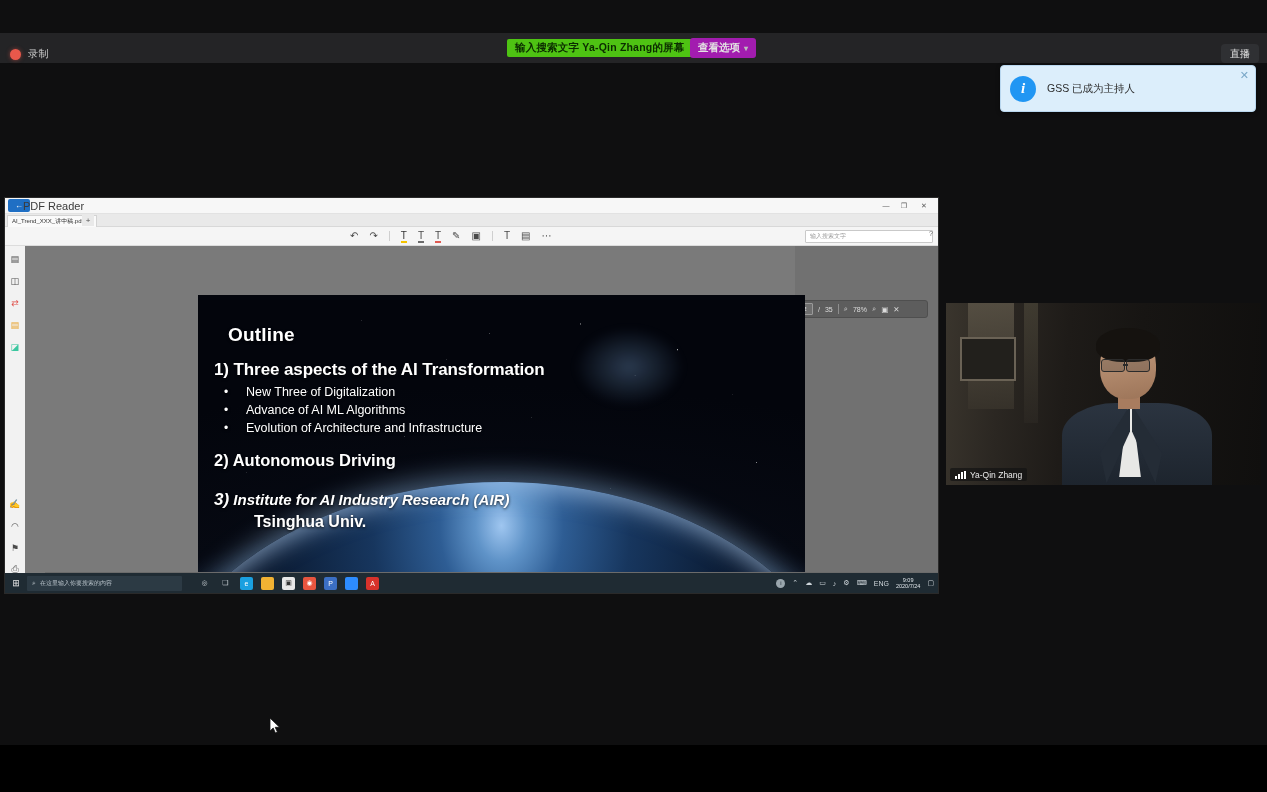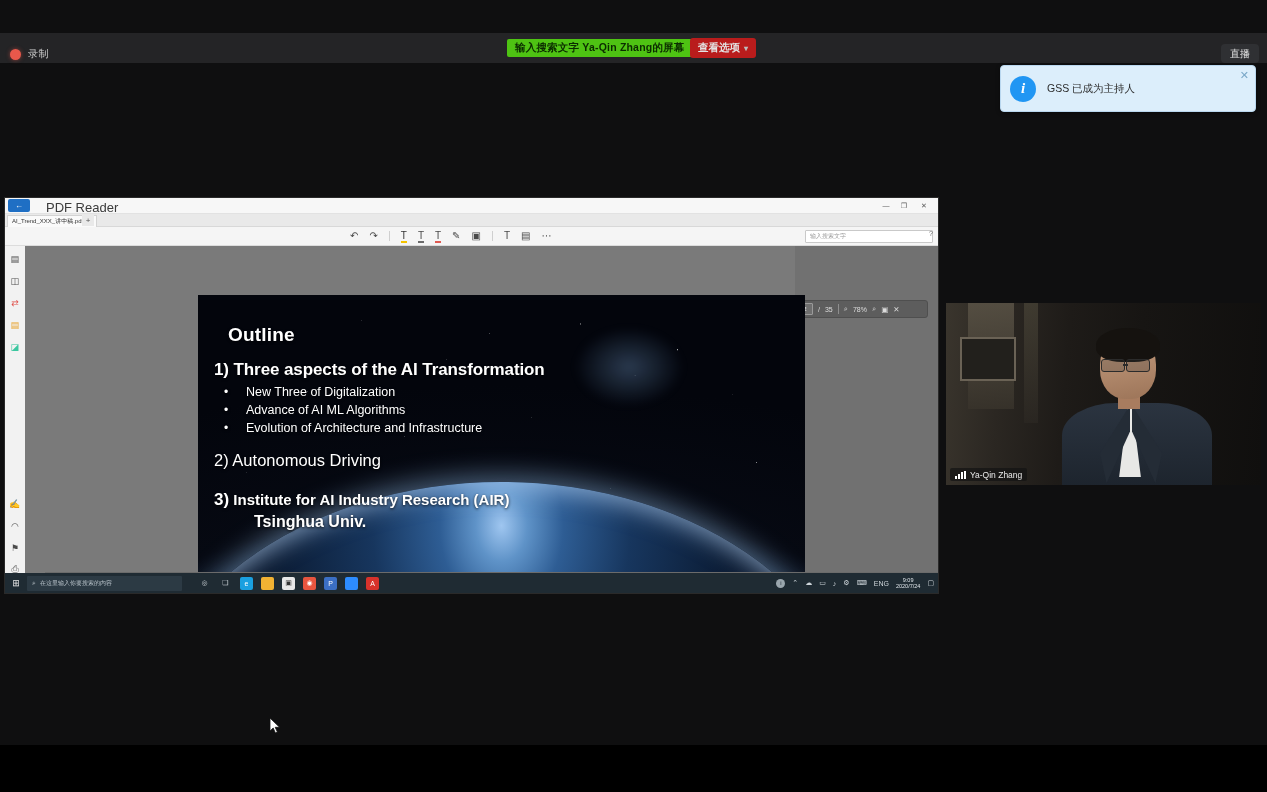--- a/index.html
+++ b/index.html
@@ -7,42 +7,42 @@
   #root{position:relative;width:1267px;height:792px;background:#0f0f10;overflow:hidden;}
   .zoom-topbar{position:absolute;left:0;top:33px;width:1267px;height:30px;background:#242426;}
   .rec-wrap{position:absolute;left:10px;top:47px;display:flex;align-items:center;gap:7px;}
   .rec-dot{width:11px;height:11px;border-radius:50%;background:#e8584b;box-shadow:0 0 4px #e8584b88;}
   .rec-label{color:#cfcfcf;font-size:10px;letter-spacing:.5px;}
 
   .green-banner{position:absolute;left:507px;top:39px;height:18px;display:flex;align-items:center;
     padding:0 8px;background:#4ec313;border-radius:2px;color:#0b2c00;font-size:10.5px;font-weight:bold;
     letter-spacing:.2px;white-space:nowrap;}
   .view-opts{position:absolute;left:690px;top:38px;height:20px;display:flex;align-items:center;gap:4px;
-    padding:0 8px;background:#b91c1c;border-radius:3px;color:#e3e3e3;font-size:10.5px;font-weight:bold;}
+    padding:0 8px;background:#a21caf;border-radius:3px;color:#e3e3e3;font-size:10.5px;font-weight:bold;}
   .caret{font-size:8px;color:#bdbdbd;}
 
   .live-btn{position:absolute;right:8px;top:44px;height:19px;display:flex;align-items:center;
     padding:0 9px;background:#2f3033;border-radius:4px;color:#e8e8e8;font-size:10px;}
 
   
   .toast{position:absolute;left:1000px;top:65px;width:254px;height:45px;background:#dceefb;
     border:1px solid #b9d7ef;border-radius:4px;display:flex;align-items:center;
     box-shadow:0 1px 4px rgba(0,0,0,.4);}
   .toast-ico{width:26px;height:26px;border-radius:50%;background:#2196f3;color:#fff;margin-left:9px;
     display:flex;align-items:center;justify-content:center;font-size:15px;font-family:"Liberation Serif",serif;font-style:italic;font-weight:bold;}
   .toast-msg{margin-left:11px;color:#2a2a2a;font-size:10.5px;white-space:nowrap;}
   .toast-x{position:absolute;right:6px;top:4px;color:#7aa7c7;font-size:11px;line-height:1;}
 
   
   .pdfwin{position:absolute;left:5px;top:198px;width:933px;height:395px;background:#f3f3f3;
     box-shadow:0 0 0 1px #2a2a2a;overflow:hidden;}
   .pdf-titlebar{position:relative;height:15px;background:#f7f7f7;border-bottom:1px solid #e2e2e2;}
   .back-chip{position:absolute;left:3px;top:1px;width:22px;height:13px;background:#1f6fc4;border-radius:2px;
     color:#fff;font-size:8px;display:flex;align-items:center;justify-content:center;}
-  .pdf-title{position:absolute;left:41px;top:2px;font-size:13px;color:#3b3b3b;}
+  .pdf-title{position:absolute;left:18px;top:2px;font-size:11px;color:#3b3b3b;}
   .wctrl{position:absolute;top:2px;display:flex;gap:0;color:#5a5a5a;}
   .wbtn{width:16px;height:11px;display:flex;align-items:center;justify-content:center;font-size:7px;}
 
   .pdf-tabbar{position:relative;height:12px;background:#e9e9e9;border-bottom:1px solid #d8d8d8;}
   .pdf-tab{position:absolute;left:2px;top:1px;height:11px;background:#fafafa;border:1px solid #d3d3d3;
     border-bottom:none;display:flex;align-items:center;padding:0 4px;gap:4px;}
   .pdf-tab-name{font-size:6px;color:#333;white-space:nowrap;}
   .pdf-tab-x{font-size:6px;color:#777;}
   .pdf-newtab{position:absolute;left:77px;top:1px;width:12px;height:11px;display:flex;align-items:center;
     justify-content:center;font-size:8px;color:#555;background:#e9e9e9;}
@@ -97,22 +97,22 @@
     box-shadow:inset 0 8px 22px rgba(190,220,255,.55);}
   .nebula{position:absolute;left:62%;top:10%;width:110px;height:80px;border-radius:50%;
     background:radial-gradient(ellipse,#7aa7d855 0%,transparent 70%);filter:blur(4px);}
   .slide-inner{position:absolute;inset:0;padding:29px 16px;color:#fff;
     text-shadow:0 1px 3px rgba(0,0,0,.85);}
   .s-title{font-size:19px;font-weight:bold;margin:0 0 14px 14px;letter-spacing:.2px;}
   .s-h1{font-size:17px;font-weight:bold;margin:0 0 5px 0;letter-spacing:-.1px;}
   .s-bullets{list-style:none;margin:0 0 16px 0;padding:0;}
   .s-bullets li{font-size:12.5px;margin:4px 0 4px 32px;position:relative;font-weight:500;}
   .s-bullets li .bl{position:absolute;left:-22px;top:0;font-size:12px;}
-  .s-h2{font-size:16.5px;font-weight:normal;margin:0 0 20px 0;}
-  .s-h3{font-size:15px;font-weight:bold;margin:0;}
+  .s-h2{font-size:16.5px;font-weight:bold;margin:0 0 20px 0;}
+  .s-h3{font-size:15px;font-weight:bold;margin:0;font-style:italic;}
   .s-h3 .num{font-size:17px;}
   .s-sub{font-size:16px;font-weight:bold;margin:3px 0 0 40px;}
 
   .hscroll{position:absolute;left:20px;right:0;bottom:0;height:6px;background:#6b6b6b;}
   .hscroll-thumb{position:absolute;left:46%;top:1px;width:14px;height:4px;background:#c9c9c9;border-radius:2px;}
 
   
   .taskbar{position:absolute;left:0;bottom:0;width:933px;height:20px;background:#1f2b33;display:flex;align-items:center;}
   .tb-start{width:22px;height:20px;display:flex;align-items:center;justify-content:center;color:#e6e6e6;font-size:9px;}
   .tb-search{width:145px;height:15px;background:#2c3a44;border-radius:1px;display:flex;align-items:center;gap:4px;padding:0 5px;}

